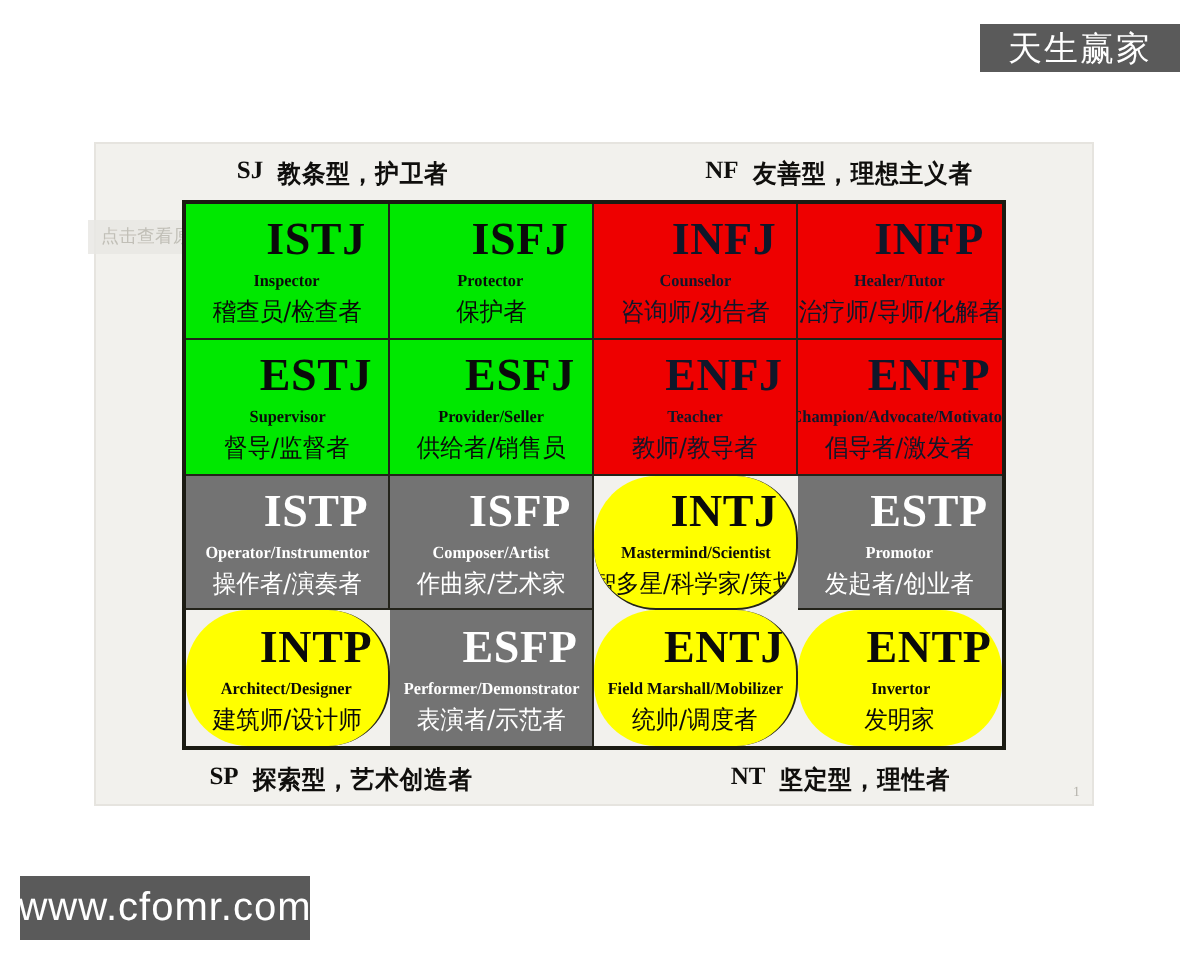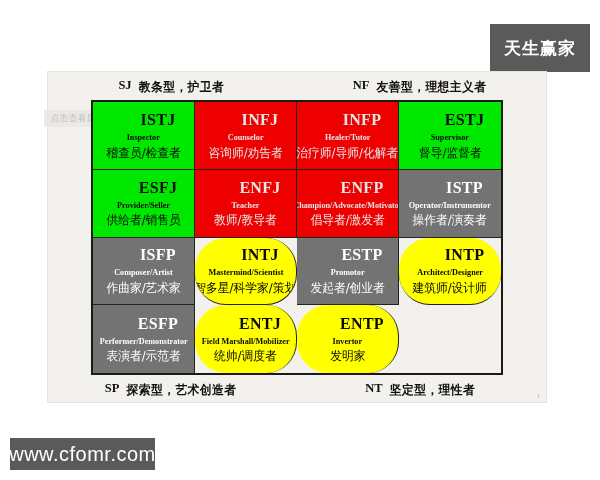--- a/index.html
+++ b/index.html
@@ -12,21 +12,21 @@
 
   
   .badge{
     position:absolute;
     background:#5a5a5a;
     color:#ffffff;
     display:flex;align-items:center;justify-content:center;
     font-family:"Liberation Sans",sans-serif;
     letter-spacing:1px;
   }
-  #brand-badge{ right:10px; top:24px; width:100px; height:48px; font-size:17px;font-weight:bold; }
+  #brand-badge{ right:10px; top:12px; width:100px; height:24px; font-size:17px; }
   #watermark-badge{ left:10px; bottom:10px; width:145px; height:32px; font-size:20px; letter-spacing:.5px;}
 
   
   .panel{
     position:absolute;
     left:48px; top:72px; width:498px; height:330px;
     background:#f2f1ed;
     box-shadow:0 0 0 1px #e6e4df;
   }
 
@@ -64,21 +64,21 @@
     box-sizing:border-box;
     border-right:1px solid #23231a;
     border-bottom:1px solid #23231a;
     overflow:hidden;
     padding:2px 1px;
   }
   .cell:nth-child(4n){ border-right:none; }
   .cell:nth-child(n+13){ border-bottom:none; }
 
   .type{
-    font-size:16px;
+    font-size:23px;
     font-weight:bold;
     line-height:1.05;
     font-family:"Liberation Serif",serif;
     letter-spacing:.3px;
     margin-left:29px;
   }
   .en{
     font-size:8.5px;
     font-weight:bold;
     margin-top:4px;
@@ -91,21 +91,21 @@
     font-size:12.5px;
     margin-top:4px;
     line-height:1.05;
     font-family:"DejaVu Sans",sans-serif;
     white-space:nowrap;
     transform:scaleX(.94);
   }
 
   
   .q-green{ background:#00e800; color:#0a0a0a; }
-  .q-red  { background:#ee0000; color:#e5e5e5; }
+  .q-red  { background:#ee0000; color:#0f172a; }
   .q-blue { background:#737373; color:#ffffff; }
   .q-yellow{ background:#ffff00; color:#0a0a0a;border-radius:31px; }
 
   
   .scan-note{
     position:absolute;
     left:-4px; top:38px;
     width:76px;height:17px;
     background:#e9e8e4;
     color:#b9b7ae;
@@ -143,20 +143,25 @@
       <span class="cn">友善型，理想主义者</span>
     </div>
   </div>
 
   <div class="grid" id="mbti-grid">
       <div class="cell q-green">
         <div class="type">ISTJ</div>
         <div class="en">Inspector</div>
         <div class="cn">稽查员/检查者</div>
       </div>
+      <div class="cell q-green">
+        <div class="type">ISFJ</div>
+        <div class="en">Protector</div>
+        <div class="cn">保护者</div>
+      </div>
       <div class="cell q-red">
         <div class="type">INFJ</div>
         <div class="en">Counselor</div>
         <div class="cn">咨询师/劝告者</div>
       </div>
       <div class="cell q-red">
         <div class="type">INFP</div>
         <div class="en">Healer/Tutor</div>
         <div class="cn">治疗师/导师/化解者</div>
       </div>

